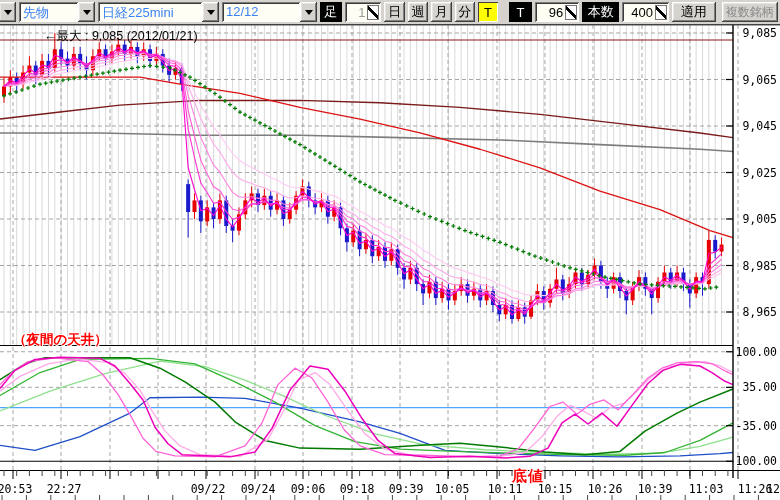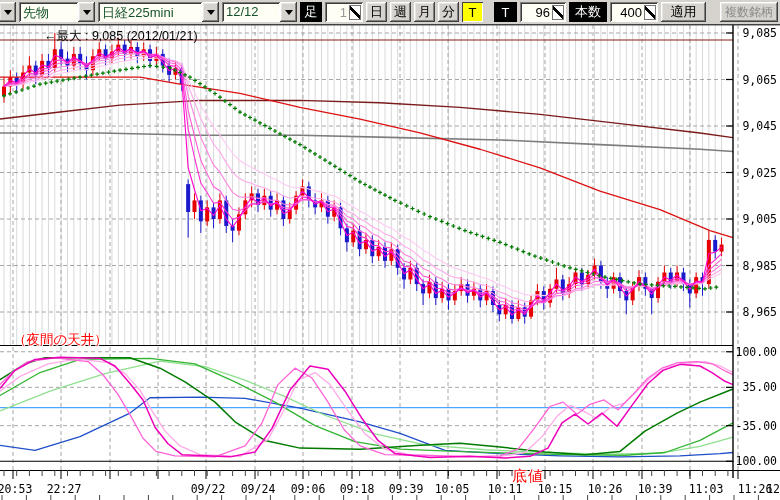--- a/index.html
+++ b/index.html
@@ -9,21 +9,21 @@
       font-family:"DejaVu Sans Mono",monospace}
   
   .toolbar{position:absolute;left:0;top:0;width:780px;height:25px;background:#d6d3ce;
            border-bottom:1px solid #404040;display:flex;align-items:center;gap:3px;
            box-sizing:border-box;z-index:5;padding-left:0}
   .raised{box-shadow:inset -1px -1px 0 #404040,inset 1px 1px 0 #ffffff,
           inset -2px -2px 0 #808080,inset 2px 2px 0 #e8e6e2;background:#d6d3ce}
   .sunken{background:#fffef4;box-shadow:inset 1px 1px 0 #7b7b7b,inset -1px -1px 0 #ffffff,
           inset 2px 2px 0 #3a3a3a}
   .combo{display:flex;height:20px}
-  .combo .ctxt{font-size:13px;padding:2px 2px 0 4px;box-sizing:border-box;color:#14532d;
+  .combo .ctxt{font-size:13px;padding:2px 2px 0 4px;box-sizing:border-box;color:#3b82f6;
                white-space:nowrap;overflow:hidden}
   .cbtn{width:17px;height:20px;display:flex;align-items:center;justify-content:center;cursor:default}
   .tri{width:0;height:0;border-left:4px solid transparent;border-right:4px solid transparent;
        border-top:5px solid #000}
   .blabel{background:#000;color:#fff;font-size:13px;height:20px;display:flex;align-items:center;
           justify-content:center;box-sizing:border-box;padding:0 3px}
   .pbtn{height:20px;width:21px;font-size:13px;display:flex;align-items:center;justify-content:center;
         color:#000;box-sizing:border-box}
   .pbtn.sel{background:#ffff00;box-shadow:inset 1px 1px 0 #404040,inset -1px -1px 0 #fff}
   .spin{display:flex;align-items:center;height:20px;box-sizing:border-box;padding:0 2px 0 2px;
@@ -32,21 +32,21 @@
   .spinicon{width:10px;height:13px;border:1px solid #777;background-color:#fff;
             background-image:linear-gradient(45deg,transparent 40%,#000 40%,#000 58%,transparent 58%)}
   .wide{flex:1}
   .dis{color:#8a8a8a;font-size:12px;height:20px;display:flex;align-items:center;
        justify-content:center;padding:0 3px;box-sizing:border-box;white-space:nowrap}
   
   .ann{position:absolute;z-index:4;white-space:nowrap;
        font-family:"Liberation Sans","DejaVu Sans Mono",sans-serif}
   .ann-max{left:44px;top:28px;font-size:12.5px;color:#000}
   .ann-min{left:504px;top:318px;font-size:12.5px;color:#000}
-  .ann-red{color:#ff0000;font-weight:normal;
+  .ann-red{color:#ff0000;font-weight:bold;
            text-shadow:-1px 0 #fff,1px 0 #fff,0 -1px #fff,0 1px #fff,1px 1px #fff,-1px -1px #fff}
   .ann-ceiling{left:13px;top:331px;font-size:13.5px}
   .ann-bottom{left:512px;top:467px;font-size:15px;letter-spacing:1px}
 </style>
 </head>
 <body>
 
 <div class="app">
 
   <svg id="chart-svg" width="780" height="500" viewBox="0 0 780 500">
@@ -599,21 +599,21 @@
           <span class="tri"></span>
         </div>
     </div>
     <div class="combo">
       <div class="ctxt sunken" style="width:104px">日経225mini</div>
       <div class="cbtn raised">
           <span class="tri"></span>
         </div>
     </div>
     <div class="combo">
-      <div class="ctxt sunken" style="width:58px">12/12</div>
+      <div class="ctxt sunken" style="width:78px">12/12</div>
       <div class="cbtn raised">
           <span class="tri"></span>
         </div>
     </div>
     <div class="blabel" style="width:22px">足</div>
     <div class="spin sunken" style="width:38px">
       <span class="val" style="flex:1;color:#9a9a9a">1</span>
       <span class="spinicon"></span>
     </div>
     <div class="pbtn raised">日</div>

